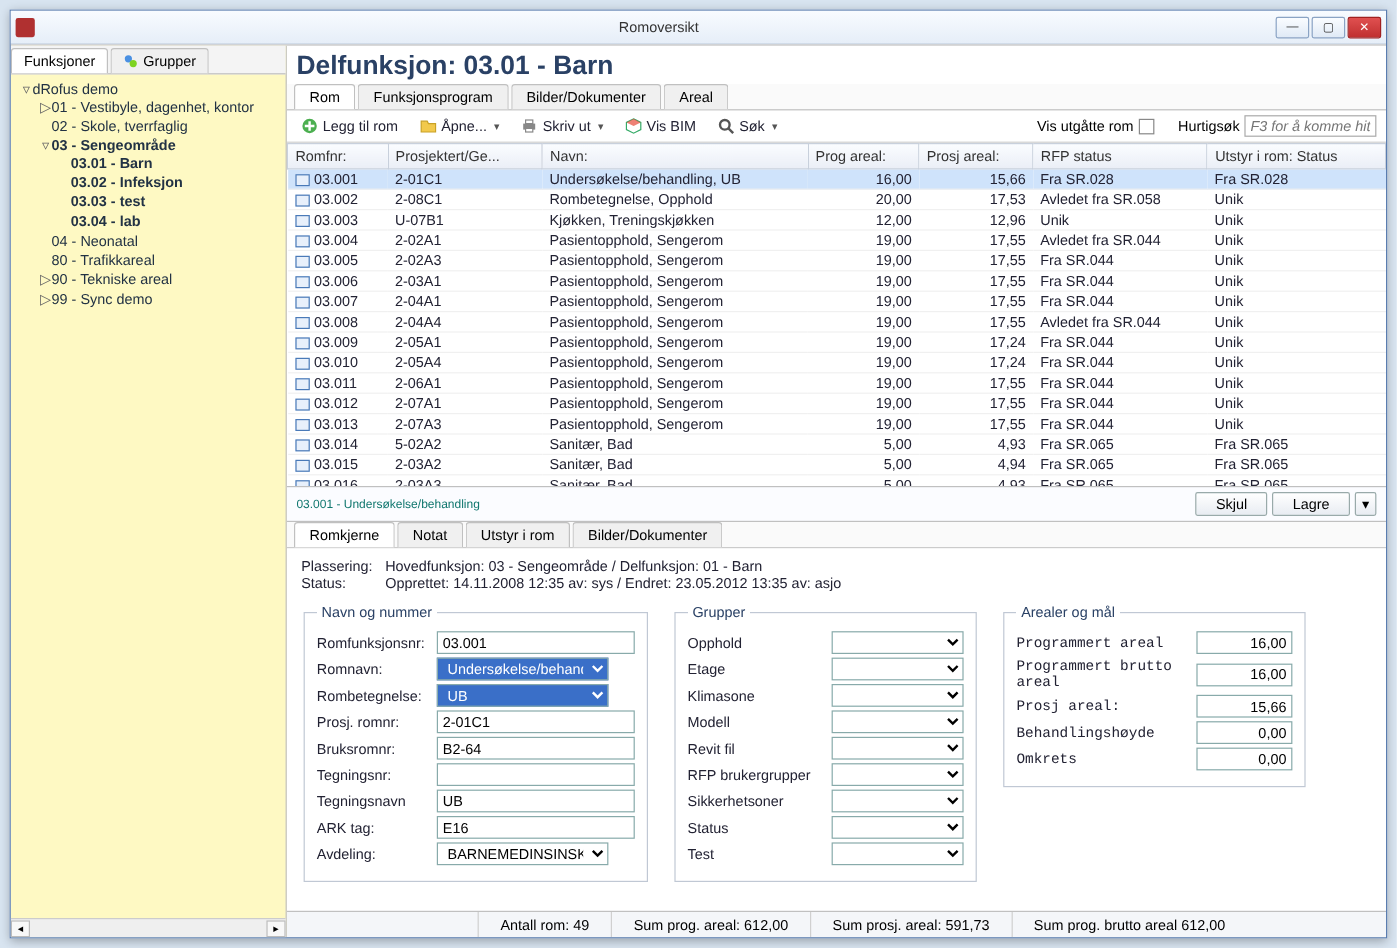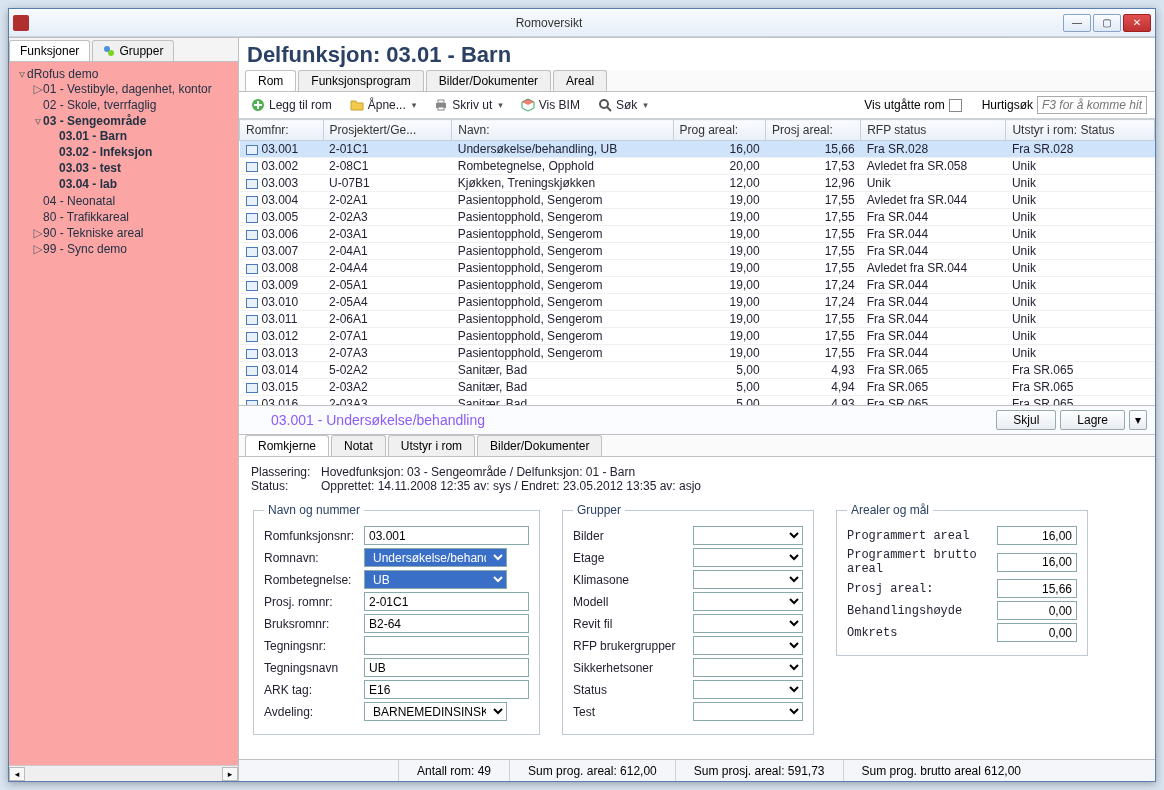--- a/index.html
+++ b/index.html
@@ -5,21 +5,21 @@
 * { box-sizing: border-box; font-family: "Segoe UI", Tahoma, sans-serif; font-size: 12px; }
 body { margin: 0; background: #d8e4f0; padding: 8px; }
 .window { width: 1148px; height: 774px; background: #fff; border: 1px solid #5a7db0; box-shadow: 0 2px 8px rgba(0,0,0,0.3); display: flex; flex-direction: column; }
 .titlebar { height: 28px; background: linear-gradient(#f8fbff,#e6eef8); display: flex; align-items: center; padding: 0 4px; border-bottom: 1px solid #c8d4e4; }
 .titlebar .icon { width: 16px; height: 16px; background: #b03030; border-radius: 2px; margin-right: 6px; }
 .titlebar .title { flex: 1; text-align: center; color: #333; }
 .winbtns { display: flex; gap: 2px; }
 .winbtn { width: 28px; height: 18px; border: 1px solid #8aa3c4; background: linear-gradient(#fafcff,#e0eaf6); border-radius: 2px; display: flex; align-items: center; justify-content: center; font-size: 10px; color: #333; cursor: pointer; }
 .winbtn.close { background: linear-gradient(#e05050,#c03030); color: #fff; border-color: #a02020; }
 .body { flex: 1; display: flex; overflow: hidden; border-top: 1px solid #c0c0c0; }
-.sidebar { width: 230px; border-right: 1px solid #c0c0c0; display: flex; flex-direction: column; background: #fca5a5; }
+.sidebar { width: 230px; border-right: 1px solid #c0c0c0; display: flex; flex-direction: column; background: #fef9c3; }
 .tabs { display: flex; border-bottom: 1px solid #c0c0c0; background: #f4f4f4; padding-top: 2px; }
 .tab { padding: 3px 10px; border: 1px solid #c0c0c0; border-bottom: none; background: #fff; margin-right: 2px; border-radius: 3px 3px 0 0; cursor: pointer; display: flex; align-items: center; gap: 4px; }
 .tab.inactive { background: #f0f0f0; }
 .tab .ticon { width: 12px; height: 12px; }
 .tree { flex: 1; padding: 4px; overflow: auto; color: #223244; }
 .tree ul { list-style: none; margin: 0; padding-left: 16px; }
 .tree > ul { padding-left: 4px; }
 .tree li { padding: 1px 0; white-space: nowrap; }
 .tree .toggle { display: inline-block; width: 10px; text-align: center; color: #666; }
 .tree li.bold > .lbl { font-weight: bold; }
@@ -41,21 +41,21 @@
 .quick { display: flex; align-items: center; gap: 4px; margin-left: 10px; }
 .quick input { width: 110px; height: 18px; border: 1px solid #aaa; padding: 0 4px; color: #888; font-style: italic; }
 .grid { flex: 1; overflow: auto; position: relative; }
 .grid table { border-collapse: collapse; width: 100%; }
 .grid th { background: linear-gradient(#fafcff,#eaeef6); border: 1px solid #c8d0dc; text-align: left; padding: 3px 6px; font-weight: normal; color: #333; position: sticky; top: 0; }
 .grid td { padding: 1px 6px; border-bottom: 1px solid #f0f0f0; white-space: nowrap; color: #223; }
 .grid tr.sel td { background: #cfe3fb; }
 .rowicon { display: inline-block; width: 12px; height: 10px; border: 1px solid #4a7ab8; background: #e8f0fb; margin-right: 4px; vertical-align: middle; }
 .num { text-align: right; }
 .detailbar { display: flex; align-items: center; padding: 4px 8px; border-top: 1px solid #c0c0c0; border-bottom: 1px solid #c0c0c0; background: #fbfcff; }
-.detailbar .dtitle { flex: 1; font-size: 14px; color: #8b5cf6; margin-left: 24px; }
+.detailbar .dtitle { flex: 1; font-size: 10px; color: #0f766e; }
 .btn { padding: 2px 16px; border: 1px solid #9aa; background: linear-gradient(#fff,#e8ecf2); border-radius: 2px; cursor: pointer; margin-left: 4px; }
 .ddbtn { width: 18px; padding: 2px 0; text-align: center; }
 .detailtabs { display: flex; border-bottom: 1px solid #c0c0c0; padding-left: 6px; background: #fafafa; }
 .detail { flex: 1; overflow: auto; padding: 8px 12px; background: #fff; }
 .meta { margin-bottom: 10px; color: #223; }
 .meta .row { display: flex; }
 .meta .k { width: 70px; }
 .forms { display: flex; gap: 18px; align-items: flex-start; }
 fieldset { border: 1px solid #c0c8d4; padding: 6px 10px 10px 10px; }
 legend { color: #2a4165; padding: 0 4px; }
@@ -410,21 +410,21 @@
                 <div class="frow">
                   <label>Avdeling:</label>
                   <select><option>BARNEMEDINSINSK SENGEPOS</option></select>
                 </div>
               </div>
           </fieldset>
           <fieldset class="groups">
             <legend>Grupper</legend>
             <div id="grp-fields">
                 <div class="frow">
-                  <label>Bilder</label>
+                  <label>Opphold</label>
                   <select><option></option></select>
                 </div>
                 <div class="frow">
                   <label>Etage</label>
                   <select><option></option></select>
                 </div>
                 <div class="frow">
                   <label>Klimasone</label>
                   <select><option></option></select>
                 </div>

